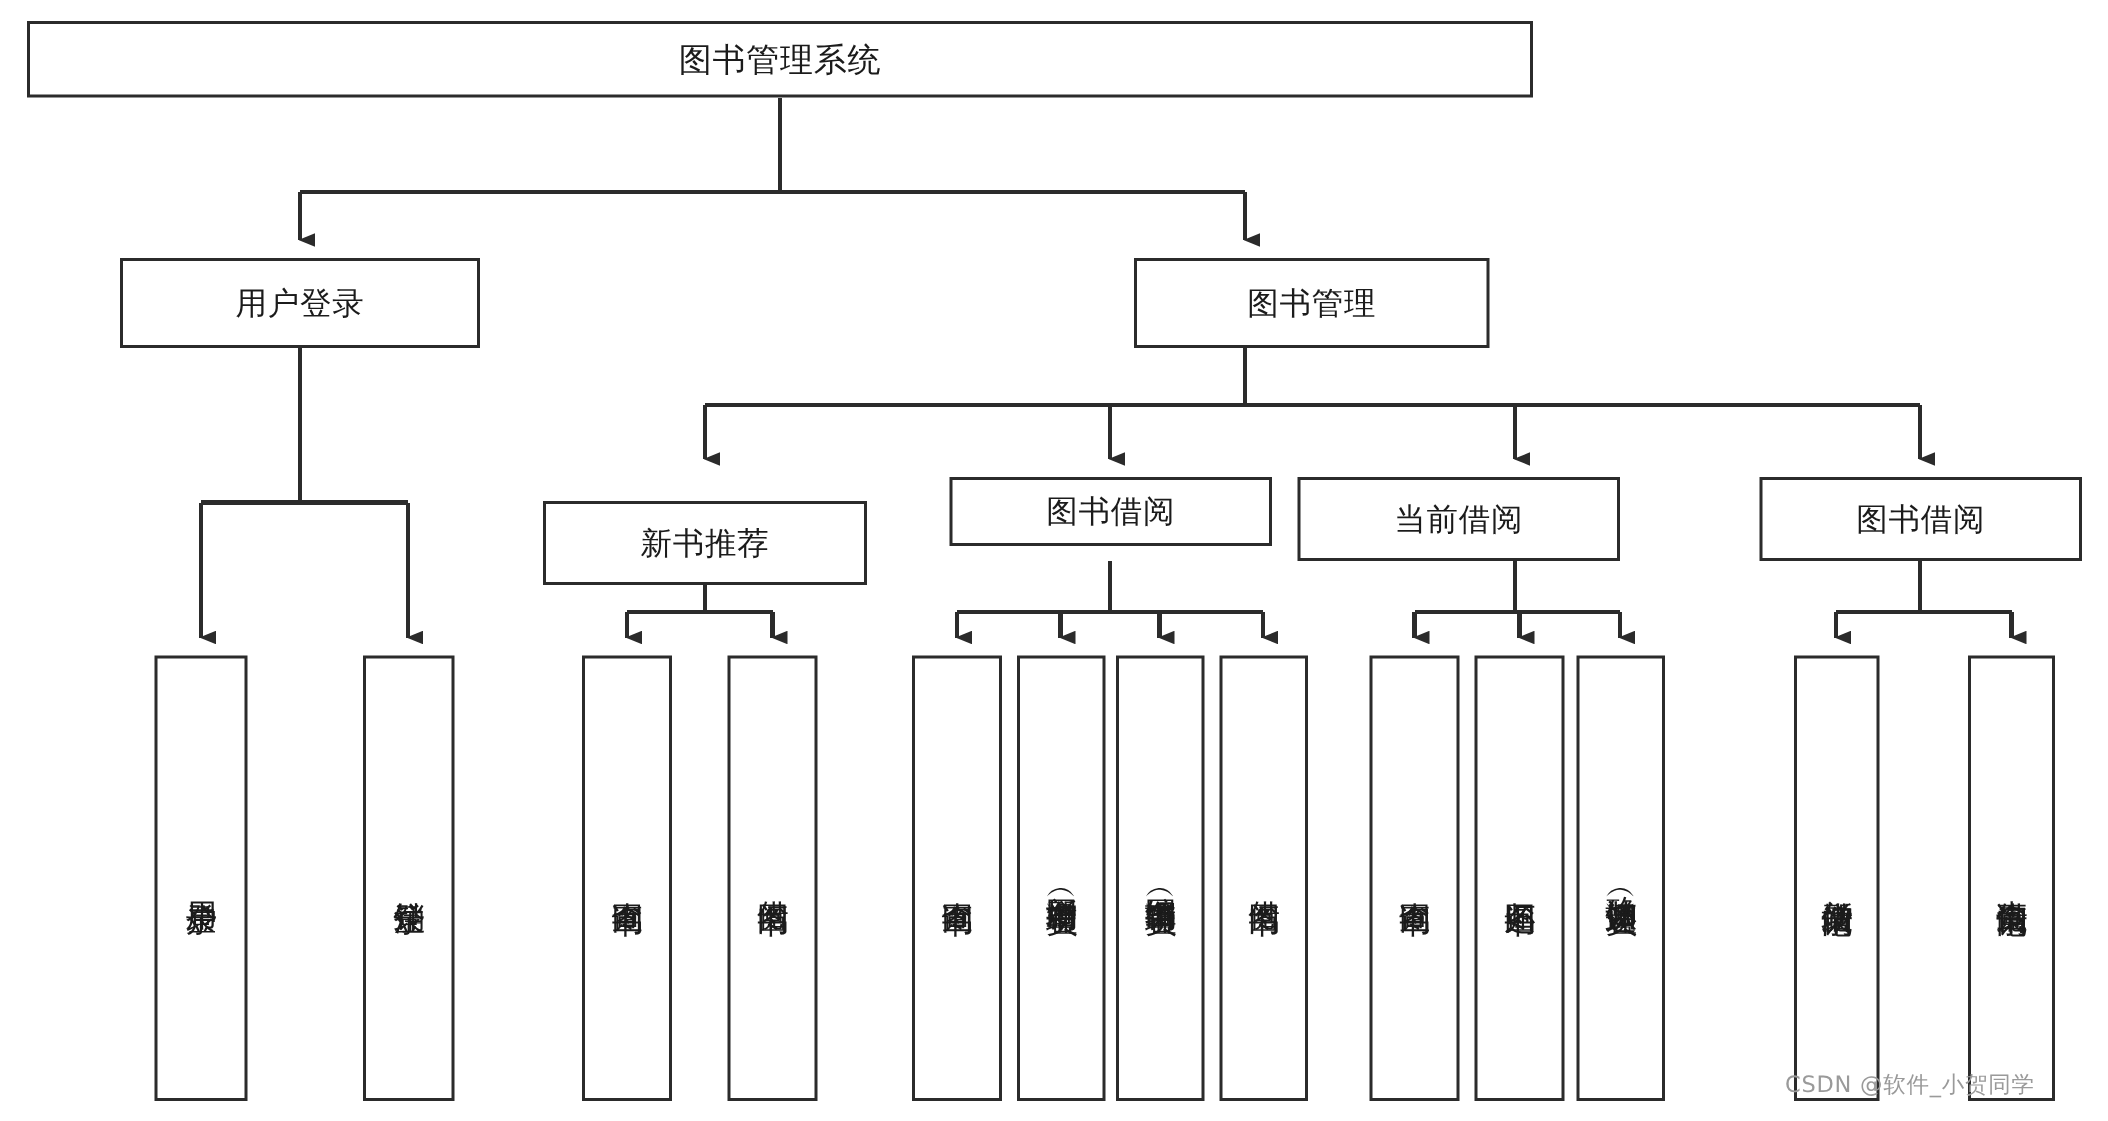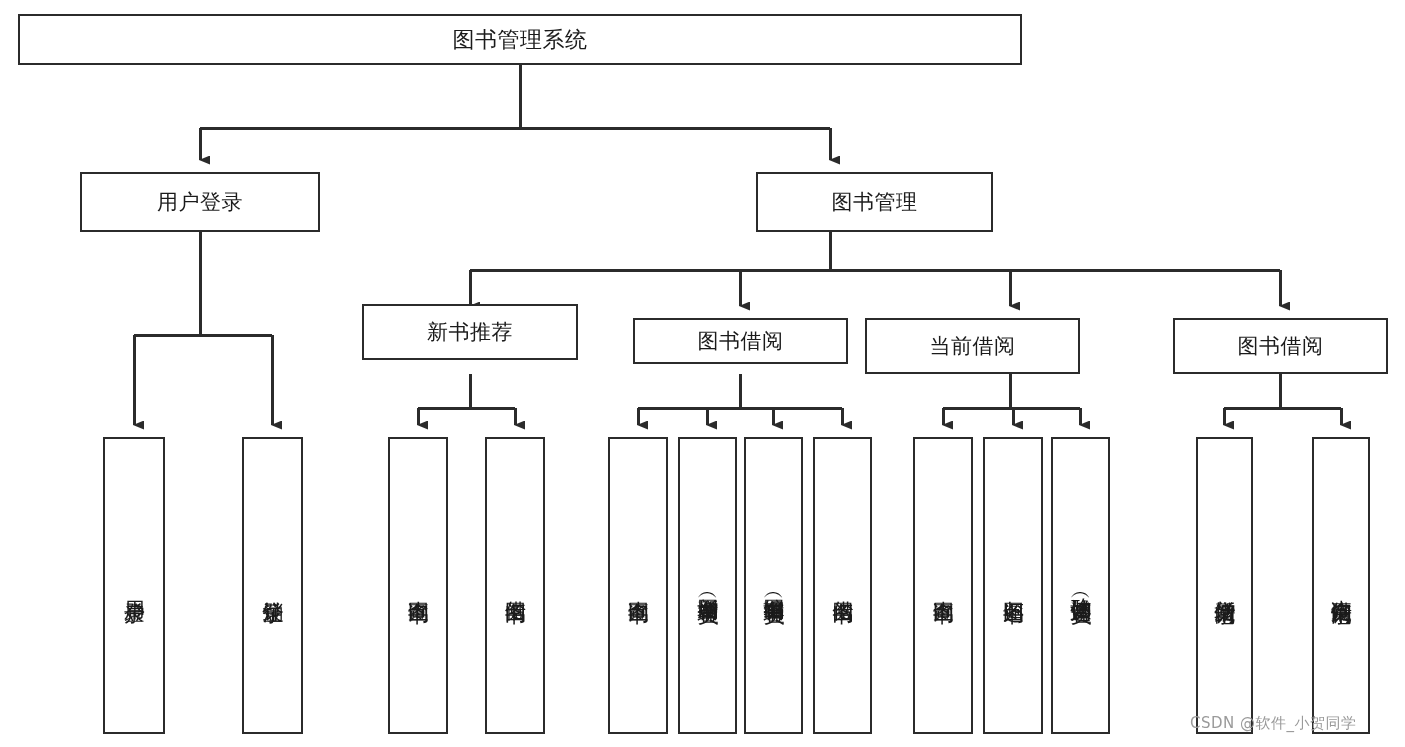--- a/index.html
+++ b/index.html
@@ -123,21 +123,21 @@
     <span>图书管理系统</span>
   </div>
 
   <div class="node node-h" style="left:80px; top:172px; width:240px; height:60px;">
     <span>用户登录</span>
   </div>
   <div class="node node-h" style="left:712px; top:172px; width:237px; height:60px;margin-left:44px;">
     <span>图书管理</span>
   </div>
 
-  <div class="node node-h" style="left:362px; top:304px; width:216px; height:56px;justify-content:center;">
+  <div class="node node-h" style="left:362px; top:334px; width:216px; height:56px;justify-content:center;">
     <span>新书推荐</span>
   </div>
   <div class="node node-h" style="left:633px; top:318px; width:215px; height:46px;">
     <span>图书借阅</span>
   </div>
   <div class="node node-h" style="left:865px; top:318px; width:215px; height:56px;">
     <span>当前借阅</span>
   </div>
   <div class="node node-h" style="left:1173px; top:318px; width:215px; height:56px;">
     <span>图书借阅</span>

